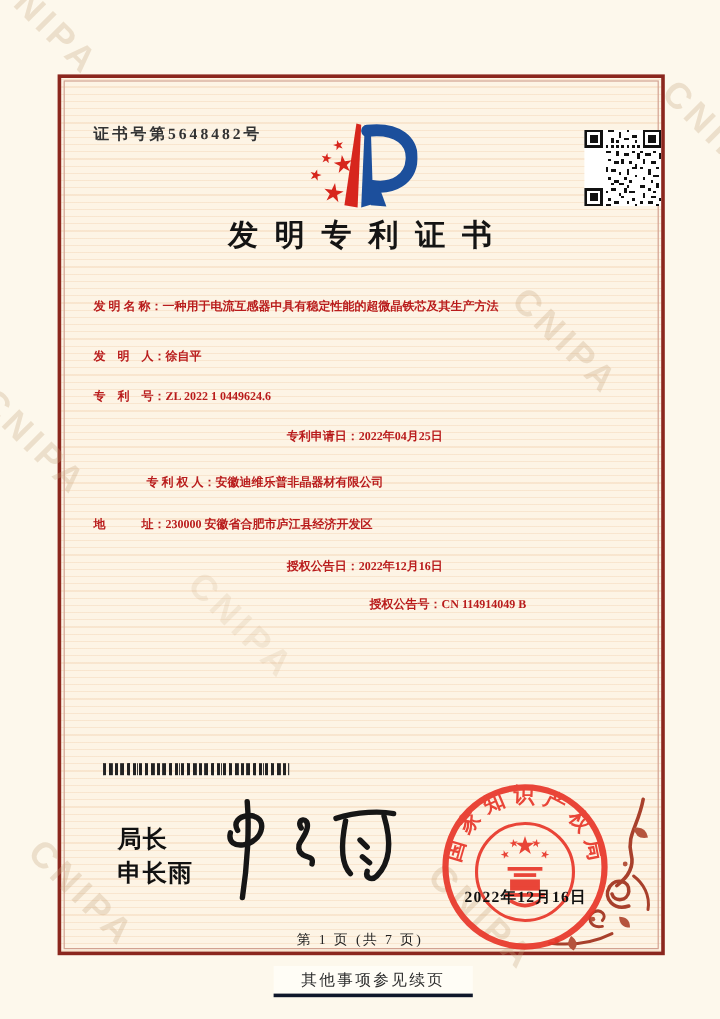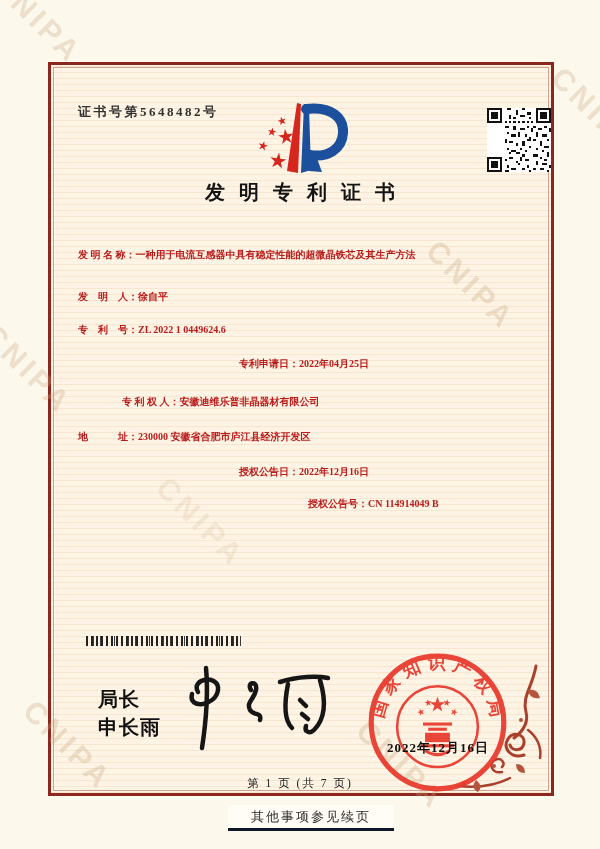--- a/index.html
+++ b/index.html
@@ -32,21 +32,21 @@
   .wm.faint{color:rgba(198,165,125,.18);}
   
   .cert-no{
     position:absolute;left:78px;top:103px;z-index:3;
     font-size:13px;letter-spacing:2.5px;color:#333;font-weight:600;
   }
   .logo{position:absolute;left:248px;top:101px;z-index:3;}
   .qr{position:absolute;left:487px;top:108px;z-index:3;}
   .doc-title{
     position:absolute;left:0;right:0;top:179px;z-index:3;
-    text-align:center;font-size:20px;font-weight:bold;color:#141414;
+    text-align:center;font-size:25px;font-weight:bold;color:#141414;
     letter-spacing:14px;text-indent:14px;
   }
   
   .field-row{
     position:absolute;left:78px;width:452px;z-index:3;
     font-size:10px;font-weight:600;color:#b91c1c;white-space:nowrap;
   }
   .field-row .lbl{display:inline-block;}
   .field-row .val{display:inline-block;}
   .pair2{position:absolute;left:230px;top:0;margin-top:32px;}

